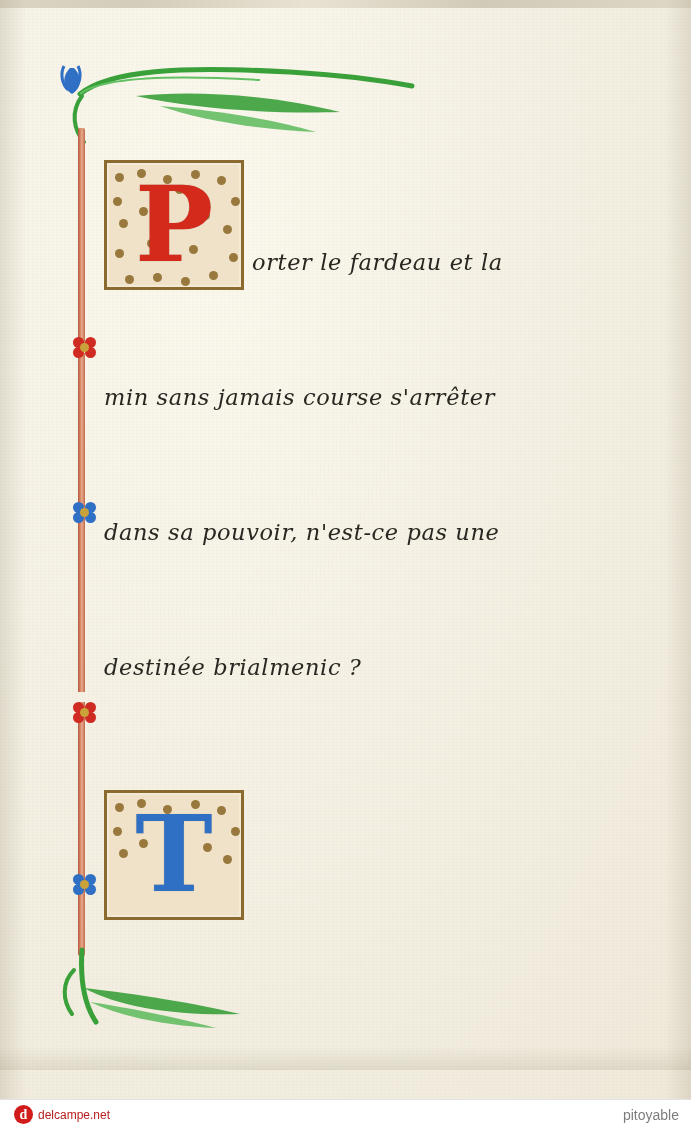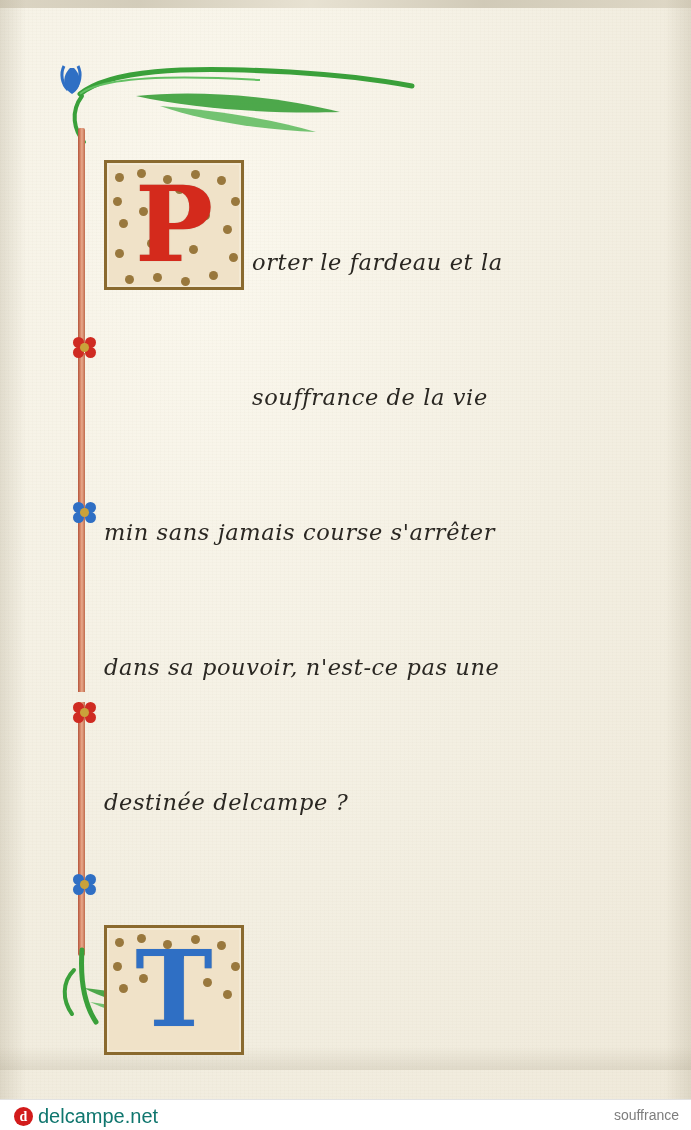--- a/index.html
+++ b/index.html
@@ -150,23 +150,23 @@
     width: 19px; height: 19px;
     border-radius: 50%;
     background: #d21b1b;
     color: #fff;
     font-family: "Liberation Serif", serif;
     font-size: 14px;
     display: flex; align-items: center; justify-content: center;
     font-weight: bold;
   }
   .delcampe-text {
-    color: #0f766e;
+    color: #b91c1c;
     font-family: "Liberation Sans", sans-serif;
-    font-size: 20px;
+    font-size: 12px;
   }
   .brialmenic {
     position: absolute;
     right: 12px; top: 7px;
     color: #7d7d7d;
     font-family: "Liberation Sans", sans-serif;
     font-size: 14px;
   }
   
   .edge-left { position:absolute; left:0; top:0; width:26px; height:1100px;
@@ -272,24 +272,23 @@
             <i style="left:64px;top:18px"></i>
               <i style="left:90px;top:44px"></i>
               <i style="left:36px;top:72px"></i>
             <i style="left:78px;top:78px"></i>
               <i style="left:28px;top:40px"></i>
           </div>
           <div class="glyph" style="color:#d42a1c">P</div>
         </div>
         <div class="para-lines">
           <span class="line indent1">orter le fardeau et la</span>
-          <span class="line indent1">souffrance de la vie</span>
           <span class="line">min sans jamais course s'arrêter</span>
           <span class="line">dans sa pouvoir, n'est-ce pas une</span>
-          <span class="line">destinée delcampe ?</span>
+          <span class="line">destinée brialmenic ?</span>
         </div>
       </div>
 
       <div style="height:44px"></div>
 
       <div class="para">
         <div class="initial" id="init-T" style="top:-34px">
           <div class="dots">
             <i style="left:4px;top:6px"></i>
               <i style="left:26px;top:2px"></i>
@@ -318,16 +317,16 @@
       </div>
 
     </div>
   </div>
 
   <div class="footer">
     <div class="delcampe">
       <div class="delcampe-mark">d</div>
       <div class="delcampe-text">delcampe.net</div>
     </div>
-    <div class="brialmenic">souffrance</div>
+    <div class="brialmenic">pitoyable</div>
   </div>
 
 </div>
 
 </body></html>

